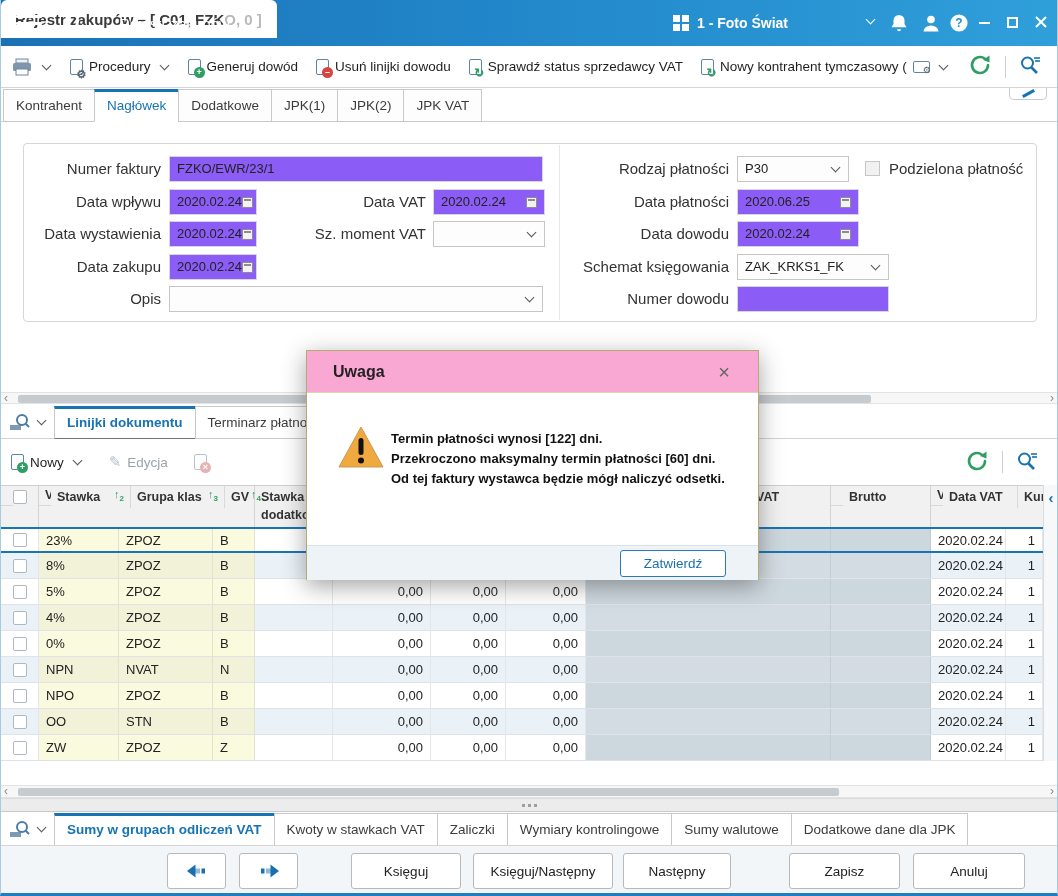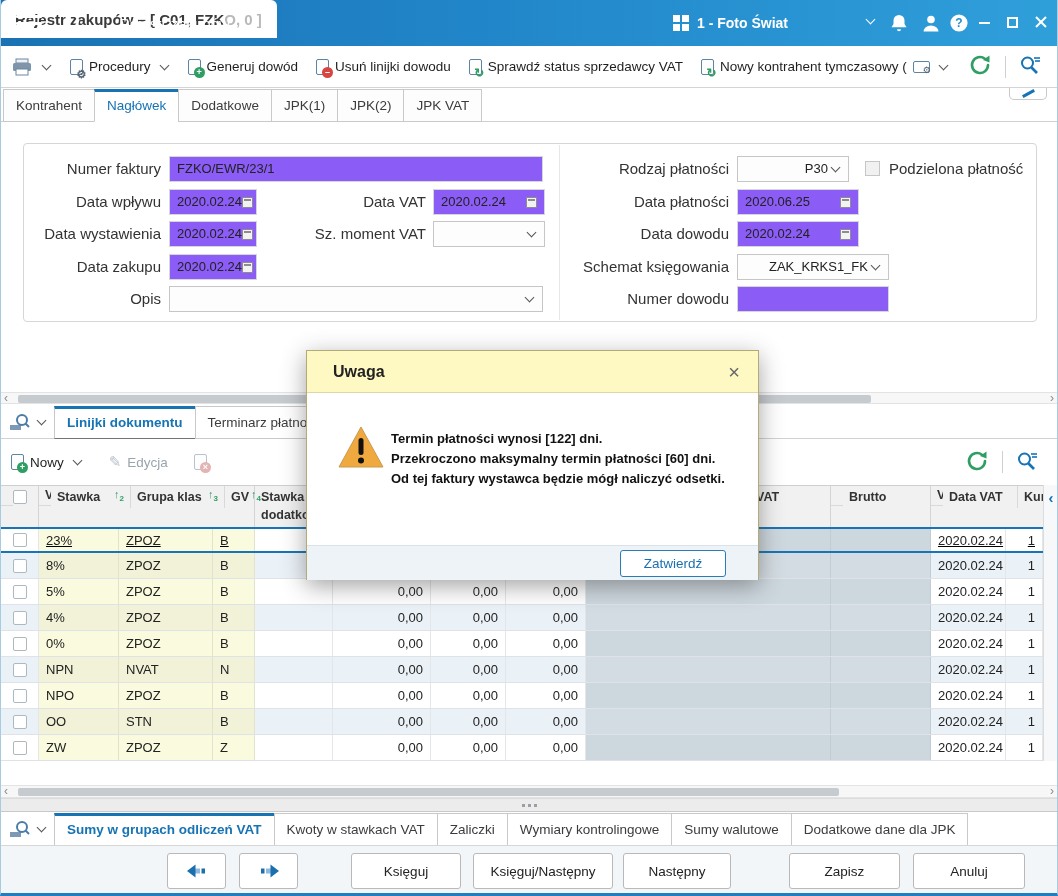--- a/index.html
+++ b/index.html
@@ -46,21 +46,21 @@
     font-size:13.5px;color:#3c3c3c;background:#fdfdfd;cursor:pointer;white-space:nowrap;}
   .mtab.active{border-top:3px solid #1673b4;line-height:28px;color:#1673b4;background:#fff;border-bottom:1px solid #fff;}
   
   .formarea{position:absolute;left:0;top:122px;width:100%;height:270px;background:#fff;}
   .groupbox{position:absolute;left:22px;top:21px;width:1014px;height:179px;border:1px solid #d6d6d6;border-radius:4px;}
   .vdiv{position:absolute;left:558px;top:23px;width:1px;height:175px;background:#e7e7e7;}
   .flabel{position:absolute;font-size:15px;color:#333;line-height:26px;text-align:right;white-space:nowrap;}
   .finput{position:absolute;height:26px;background:#8b5cf6;border:1px solid #d7d7d7;font-size:13px;color:#222;
     line-height:24px;padding:0 7px;display:flex;align-items:center;justify-content:space-between;}
   .fselect{position:absolute;height:26px;background:#fdfdfd;border:1px solid #c6c6c6;font-size:13px;color:#222;
-    line-height:24px;padding:0 7px;display:flex;align-items:center;justify-content:flex-end;cursor:pointer;}
+    line-height:24px;padding:0 7px;display:flex;align-items:center;justify-content:space-between;cursor:pointer;}
   .cal{position:relative;width:11px;height:11px;border:1px solid #8d8d8d;border-radius:1px;background:#f3f3f3;flex:none;cursor:pointer;}
   .cal::before{content:"";position:absolute;top:1px;left:1px;right:1px;height:2px;background:#8d8d8d;}
   .fcheck{position:absolute;width:15px;height:15px;border:1px solid #c6c6c6;background:#f1f1f1;}
   
   .hscroll{position:absolute;left:0;width:100%;height:12px;background:#f7f7f7;border-top:1px solid #e3e3e3;border-bottom:1px solid #e3e3e3;}
   .hthumb{position:absolute;top:2px;height:8px;background:#c6cbd0;border-radius:2px;cursor:pointer;}
   .harr{position:absolute;top:-2px;font-size:12px;color:#8a8a8a;cursor:pointer;}
   .harr.l{left:3px;} .harr.r{right:3px;}
   
   .tabbar{position:absolute;left:0;width:100%;display:flex;align-items:flex-end;background:#fff;border-bottom:1px solid #d2d2d2;}
@@ -81,21 +81,21 @@
   .hsub{height:22px;display:flex;}
   .hc{line-height:21px;padding:0 6px;border-right:1px solid #d9d9d9;display:flex;align-items:center;justify-content:space-between;overflow:hidden;white-space:nowrap;cursor:pointer;}
   .hc:last-child{border-right:none;}
   .hmerge{flex:1;padding:2px 6px;line-height:18px;font-weight:bold;overflow:hidden;cursor:pointer;}
   .sort{color:#2e9e63;font-weight:bold;font-size:11px;flex:none;}
   .sort sub{font-size:8px;}
   .cb{display:inline-block;width:14px;height:14px;border:1px solid #aeb8c0;background:#fff;border-radius:2px;cursor:pointer;}
   .gbody{position:absolute;left:0;top:527px;width:1042px;}
   .gr{display:flex;height:26px;border-bottom:1px solid #dfe3e7;background:#fff;}
   .gbody .gr:nth-of-type(even){background:#eaf1f7;}
-  .gr.selected{border-top:2px solid #1874b5;border-bottom:2px solid #1874b5;text-decoration:underline;}
+  .gr.selected{border-top:2px solid #1874b5;border-bottom:2px solid #1874b5;}
   .c{line-height:24px;padding:0 7px;font-size:13px;color:#222;border-right:1px solid #e4e7ea;
      overflow:hidden;white-space:nowrap;display:flex;align-items:center;}
   .gr.selected .c{line-height:21px;}
   .num{justify-content:flex-end;}
   .c0{width:38px;justify-content:center;} .c1{width:80px;} .c2{width:94px;} .c3{width:42px;}
   .c4{width:78px;} .c5{width:98px;} .c6{width:75px;} .c7{width:80px;}
   .c8{width:245px;} .c9{width:100px;} .c10{width:75px;} .c11{width:37px;}
   .h0{width:38px;} .h1{width:216px;} .h2{width:78px;} .h3{width:98px;} .h4{width:75px;} .h5{width:80px;}
   .h6{width:245px;} .h7{width:100px;} .h8{width:112px;}
   .hc.w1{width:80px;} .hc.w2{width:94px;} .hc.w3{width:42px;} .hc.w4{width:75px;} .hc.w5{width:37px;}
@@ -114,22 +114,22 @@
   
   .footer{position:absolute;left:0;top:845px;width:100%;height:48px;background:#f2f6f9;border-top:1px solid #d6d6d6;}
   .fbtn{position:absolute;top:7px;height:36px;background:#fff;border:1px solid #b9b9b9;border-radius:3px;
     font-size:13.5px;color:#222;display:flex;align-items:center;justify-content:center;cursor:pointer;}
   .nav1{left:166px;width:59px;} .nav2{left:238px;width:59px;}
   .fb1{left:350px;width:110px;} .fb2{left:472px;width:140px;} .fb3{left:622px;width:108px;}
   .fb4{left:788px;width:111px;} .fb5{left:912px;width:112px;}
   
   .dialog{position:absolute;left:305px;top:350px;width:453px;height:230px;background:#fff;z-index:60;
     border:1px solid #b3aa76;box-shadow:0 6px 22px rgba(50,50,50,.45);}
-  .dlg-head{height:42px;background:#fef9c3;border-bottom:1px solid #ddd6ab;display:flex;align-items:center;
-    padding:0 18px 0 26px;}
+  .dlg-head{height:42px;background:#f9a8d4;border-bottom:1px solid #ddd6ab;display:flex;align-items:center;
+    padding:0 28px 0 26px;}
   .dlg-title{font-size:16px;font-weight:bold;color:#222;flex:1;}
   .dlg-x{font-size:20px;color:#666;cursor:pointer;line-height:20px;}
   .dlg-body{height:152px;position:relative;}
   .dlg-icon{position:absolute;left:30px;top:32px;}
   .dlg-text{position:absolute;left:84px;top:36px;font-size:13px;font-weight:bold;color:#111;line-height:20px;}
   .dlg-foot{height:35px;background:#edf3f7;border-top:1px solid #d9e2e8;position:relative;}
   .dlg-btn{position:absolute;right:32px;top:4px;width:106px;height:27px;background:#fff;border:1px solid #2a7cb9;
     border-radius:3px;color:#1a6fb0;font-size:13.5px;display:flex;align-items:center;justify-content:center;cursor:pointer;}
 </style>
 </head>

